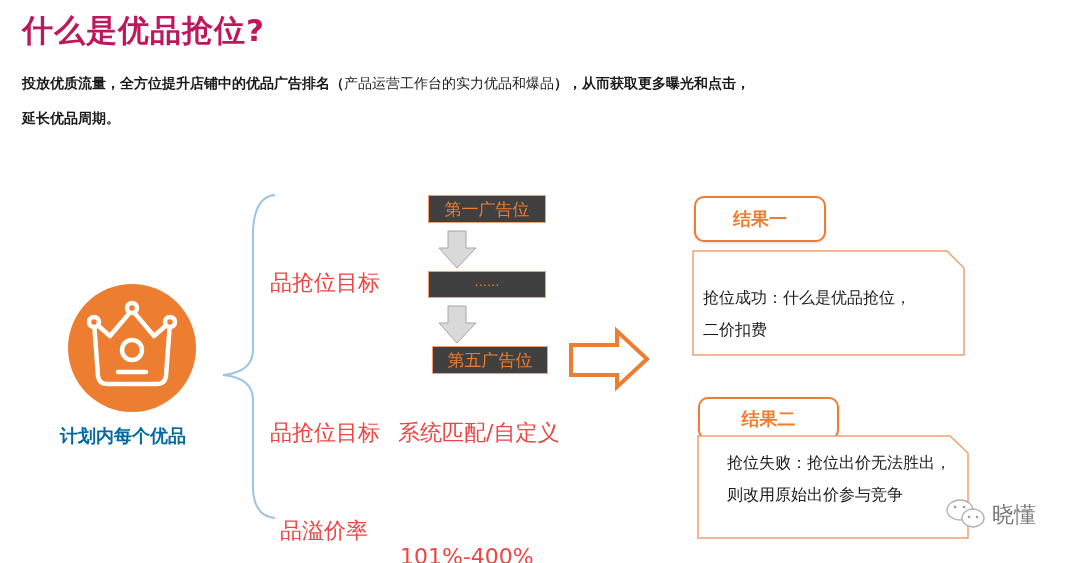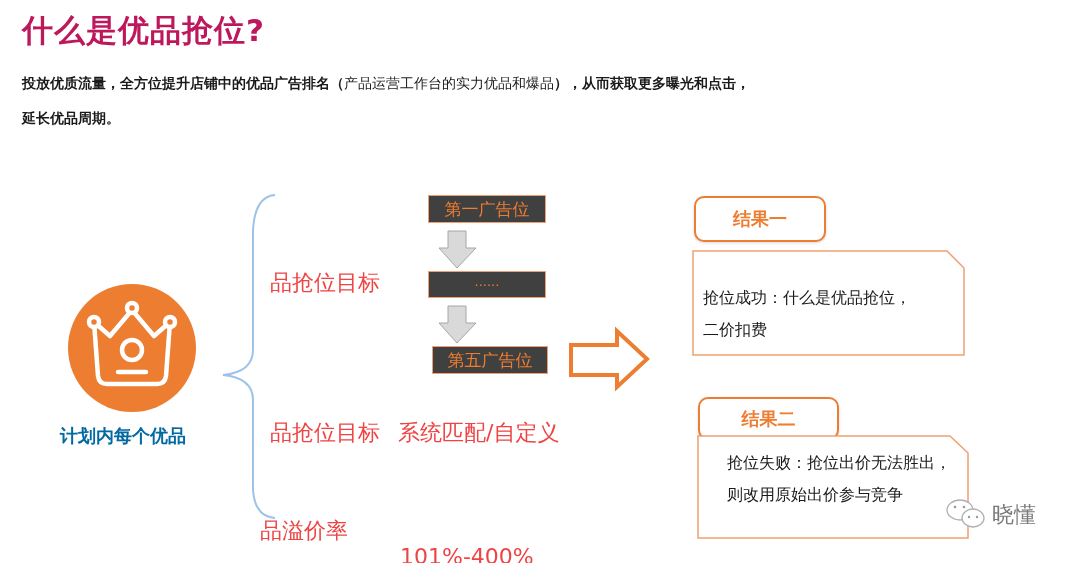--- a/index.html
+++ b/index.html
@@ -43,21 +43,21 @@
 </div>
 <div class="abs circle-label">计划内每个优品</div>
 
 <svg class="abs" style="left:215px;top:190px;" width="60" height="370">
   <path d="M62 5 Q40 5 38 40 L38 160 Q38 182 8 185 Q38 188 38 210 L38 300 Q40 328 62 328" fill="none" stroke="#9dc3e6" stroke-width="2"></path>
 </svg>
 
 <div class="abs orange-label" style="left:270px;top:268px;">品抢位目标</div>
 <div class="abs orange-label" style="left:270px;top:418px;">品抢位目标</div>
 <div class="abs orange-label" style="left:398px;top:418px;">系统匹配/自定义</div>
-<div class="abs orange-label" style="left:260px;top:516px;">品溢价率</div>
+<div class="abs orange-label" style="left:280px;top:516px;">品溢价率</div>
 <div class="abs orange-label" style="left:400px;top:544px;">101%-400%</div>
 
 <div class="abs step-box" style="left:400px;top:195px;width:118px;height:28px;line-height:26px;">第一广告位</div>
 <svg class="abs" style="left:438px;top:230px;" width="40" height="40">
   <path d="M10 1 L28 1 L28 18 L38 18 L19 38 L1 18 L10 18 Z" fill="#d9d9d9" stroke="#a6a6a6" stroke-width="1"></path>
 </svg>
 <div class="abs step-box" style="left:400px;top:271px;width:118px;height:27px;line-height:20px;font-size:13px;">......</div>
 <svg class="abs" style="left:438px;top:305px;" width="40" height="40">
   <path d="M10 1 L28 1 L28 18 L38 18 L19 38 L1 18 L10 18 Z" fill="#d9d9d9" stroke="#a6a6a6" stroke-width="1"></path>
 </svg>

